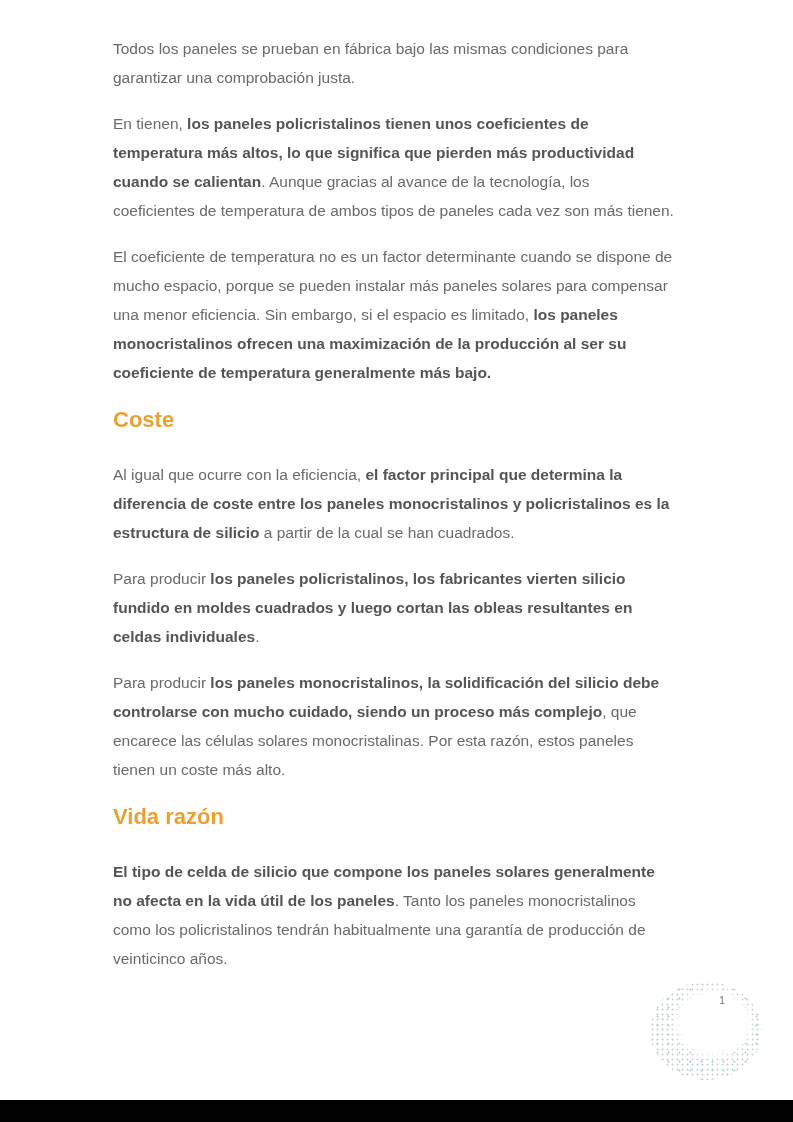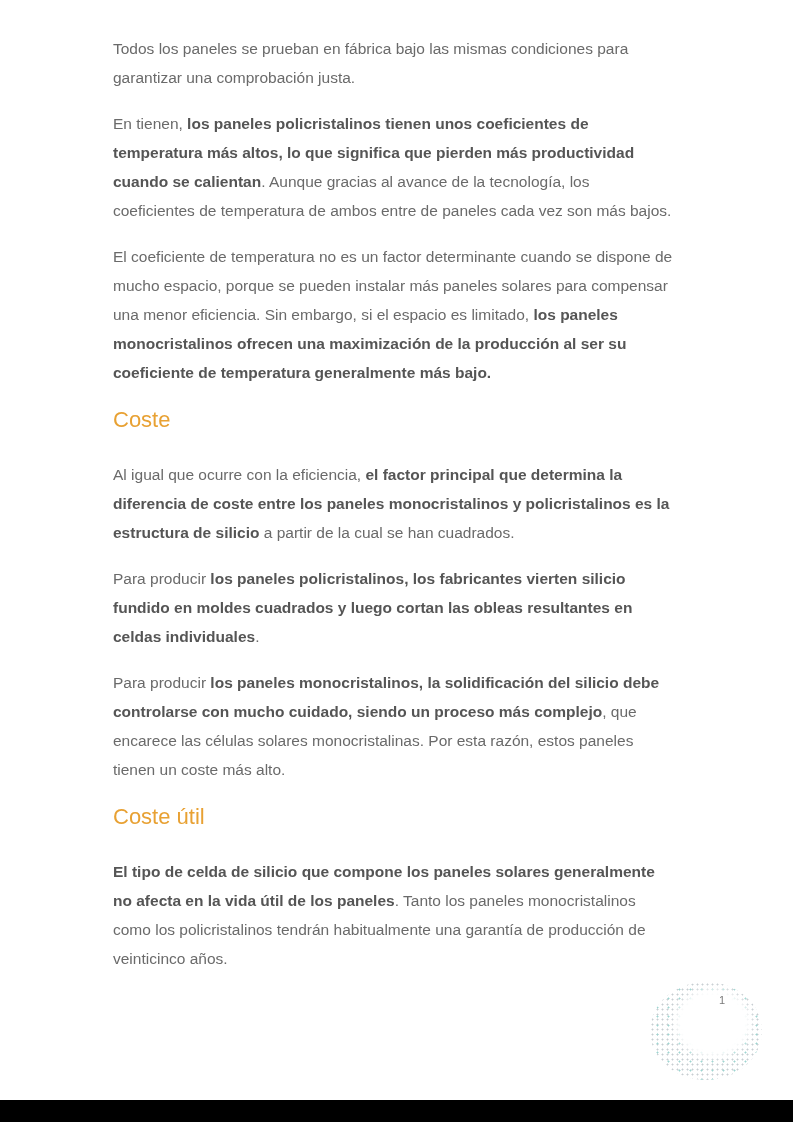--- a/index.html
+++ b/index.html
@@ -26,21 +26,21 @@
     font-weight: 400;
   }
   .doc p strong {
     font-weight: 700;
     color: var(--bold-color, #555555);
   }
   .doc h2 {
     margin: 16px 0 24px 0;
     font-size: 22px;
     line-height: 32px;
-    font-weight: 400;
+    font-weight: 700;
     color: var(--heading-color, #e8a133);
   }
   
   .widget {
     position: absolute;
     left: 650px;
     top: 982px;
     width: 112px;
     height: 98px;
     cursor: pointer;
@@ -83,27 +83,27 @@
     background: var(--footer-color, #000000);
   }
 </style>
 </head>
 <body>
 
 <div class="page">
 
   <main class="doc">
       <p><span>Todos los paneles se prueban en fábrica bajo las mismas condiciones para garantizar una comprobación justa.</span></p>
-      <p><span>En tienen, </span><strong>los paneles policristalinos tienen unos coeficientes de temperatura más altos, lo que significa que pierden más productividad cuando se calientan</strong><span>. Aunque gracias al avance de la tecnología, los coeficientes de temperatura de ambos entre de paneles cada vez son más bajos.</span></p>
+      <p><span>En tienen, </span><strong>los paneles policristalinos tienen unos coeficientes de temperatura más altos, lo que significa que pierden más productividad cuando se calientan</strong><span>. Aunque gracias al avance de la tecnología, los coeficientes de temperatura de ambos tipos de paneles cada vez son más tienen.</span></p>
       <p><span>El coeficiente de temperatura no es un factor determinante cuando se dispone de mucho espacio, porque se pueden instalar más paneles solares para compensar una menor eficiencia. Sin embargo, si el espacio es limitado, </span><strong>los paneles monocristalinos ofrecen una maximización de la producción al ser su coeficiente de temperatura generalmente más bajo.</strong></p>
       <h2>Coste</h2>
       <p><span>Al igual que ocurre con la eficiencia, </span><strong>el factor principal que determina la diferencia de coste entre los paneles monocristalinos y policristalinos es la estructura de silicio</strong><span> a partir de la cual se han cuadrados.</span></p>
       <p><span>Para producir </span><strong>los paneles policristalinos, los fabricantes vierten silicio fundido en moldes cuadrados y luego cortan las obleas resultantes en celdas individuales</strong><span>.</span></p>
       <p><span>Para producir </span><strong>los paneles monocristalinos, la solidificación del silicio debe controlarse con mucho cuidado, siendo un proceso más complejo</strong><span>, que encarece las células solares monocristalinas. Por esta razón, estos paneles tienen un coste más alto.</span></p>
-      <h2>Coste útil</h2>
+      <h2>Vida razón</h2>
       <p><strong>El tipo de celda de silicio que compone los paneles solares generalmente no afecta en la vida útil de los paneles</strong><span>. Tanto los paneles monocristalinos como los policristalinos tendrán habitualmente una garantía de producción de veinticinco años.</span></p>
     </main>
 
   <div class="widget">
     <div class="dots"></div>
     <div class="void"></div>
     <span class="badge">1</span>
   </div>
 
   <footer class="bottombar"></footer>

